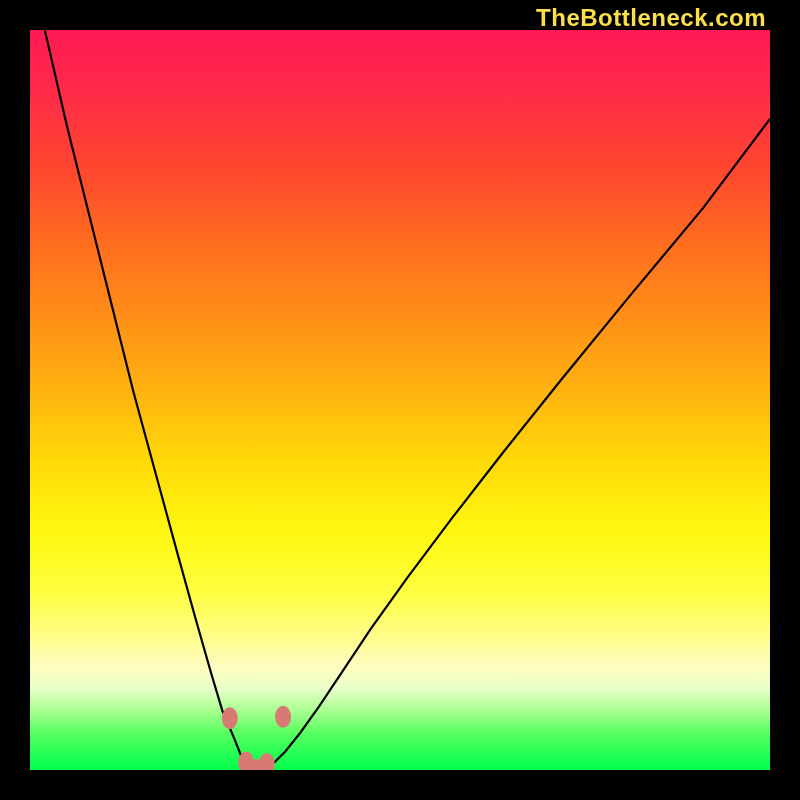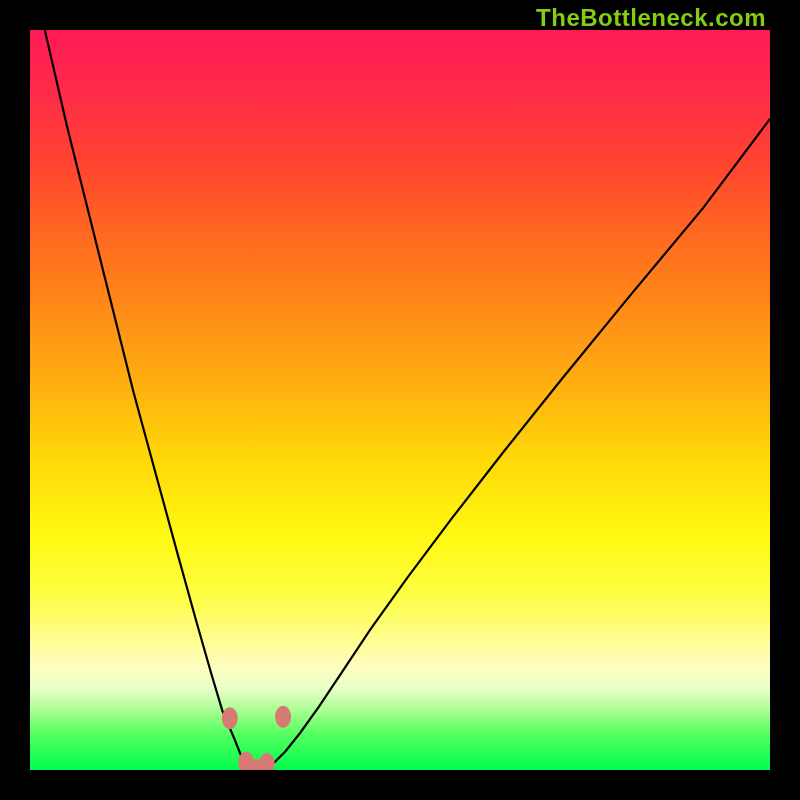--- a/index.html
+++ b/index.html
@@ -40,21 +40,21 @@
       #58ff60 95%,
       #00ff4c 100%
     );
   }
   .watermark {
     position: absolute;
     right: 34px;
     top: 4px;
     font-size: 24px;
     font-weight: 600;
-    color: #84cc16;
+    color: #fde047;
     letter-spacing: 0.5px;
     user-select: none;
   }
   svg.curve {
     position: absolute;
     left: 0;
     top: 0;
     width: 740px;
     height: 740px;
   }

